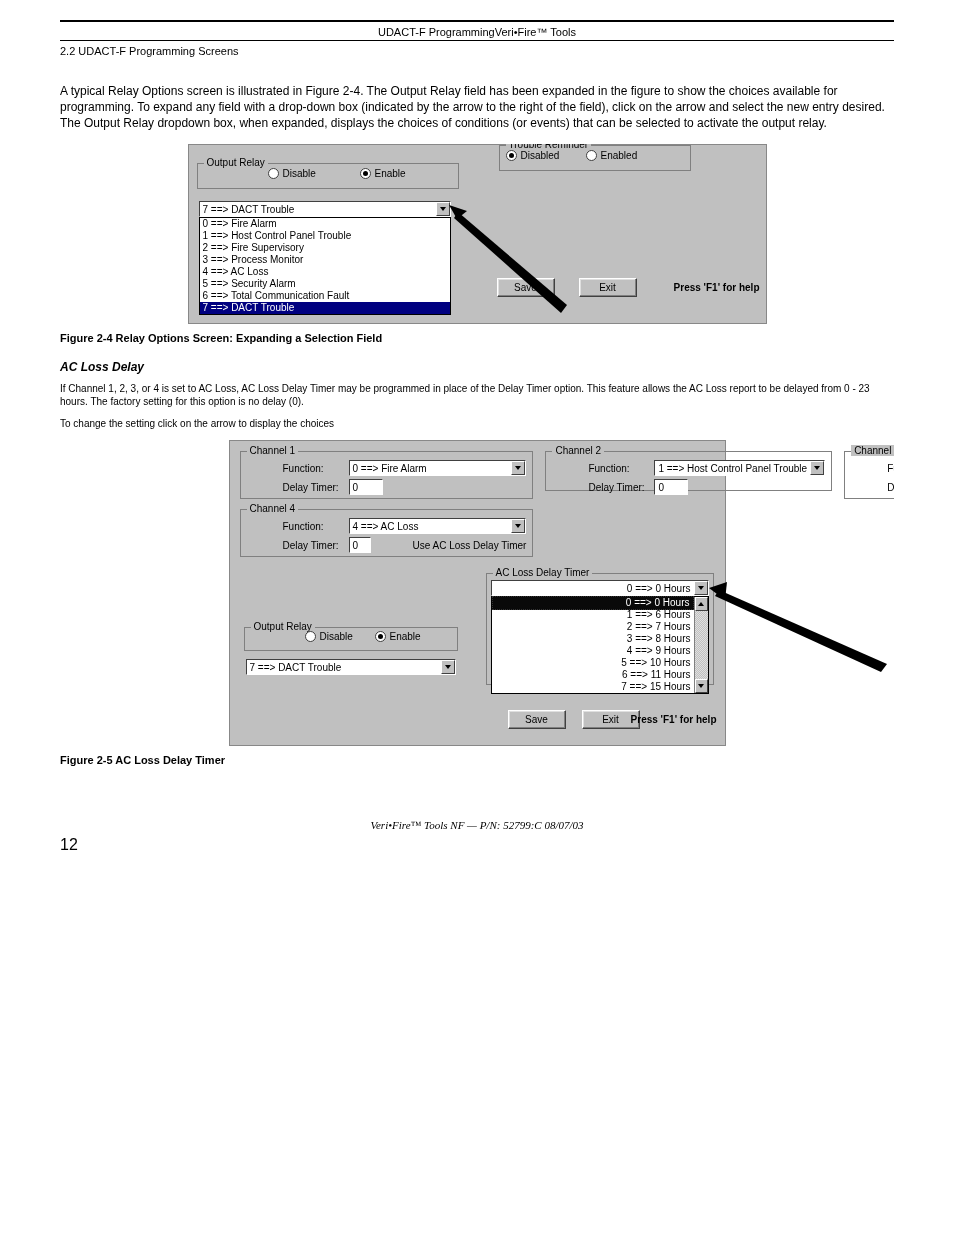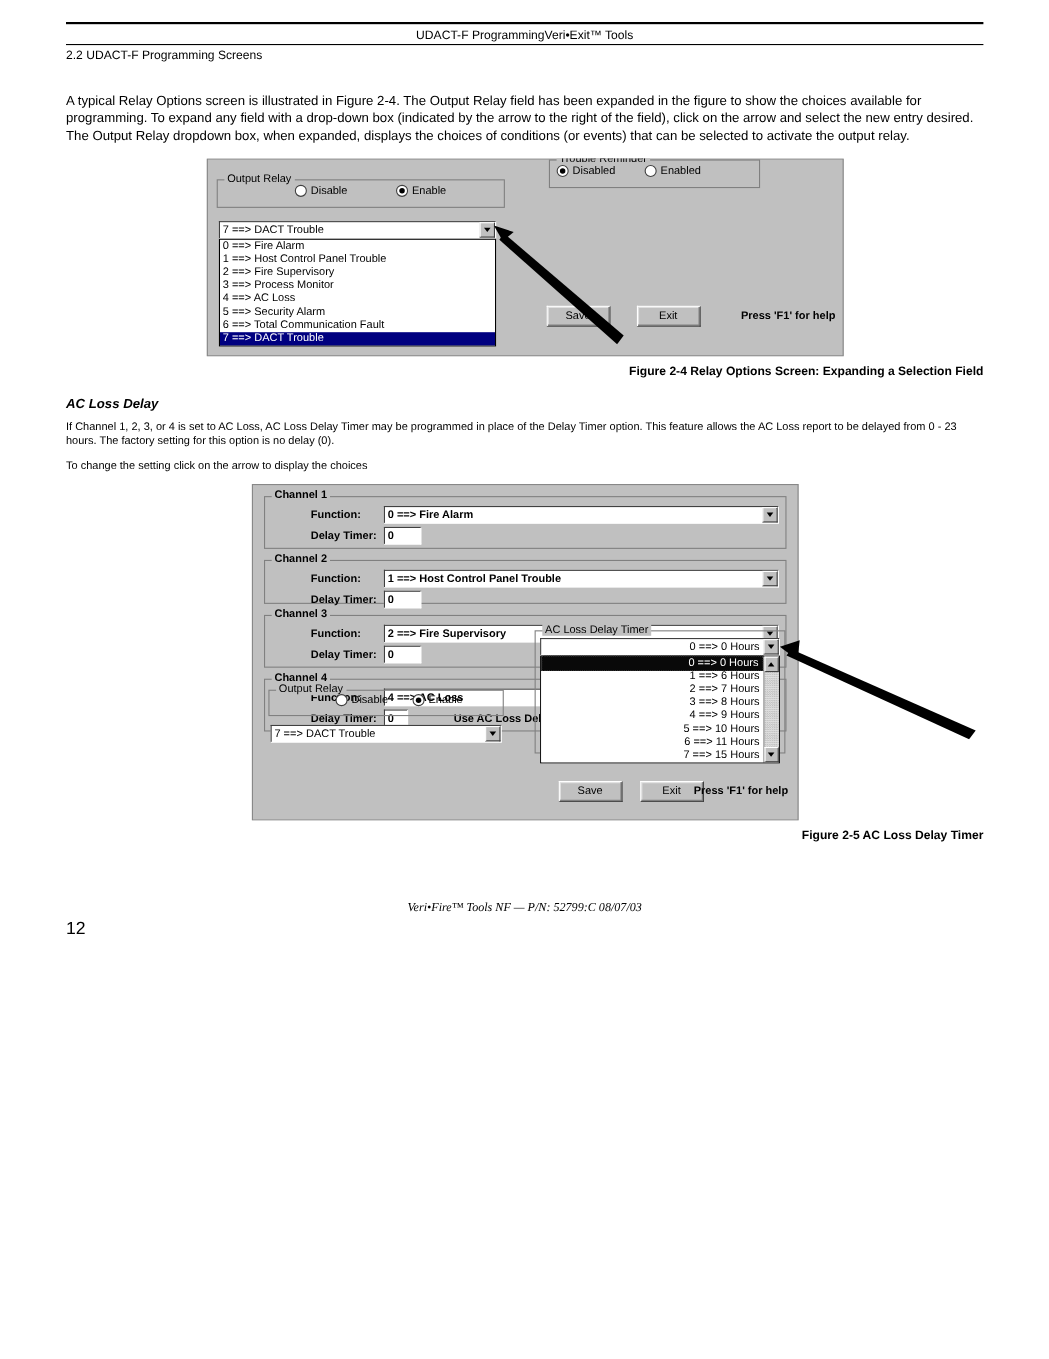--- a/index.html
+++ b/index.html
@@ -44,21 +44,21 @@
     margin-top: 8px;
   }
   .figure-wrap {
     display: flex;
     justify-content: center;
     margin-top: 12px;
     position: relative;
     overflow: hidden;
   }
   .caption {
-    text-align: right;
+    text-align: left;
     font-weight: bold;
     font-size: 11px;
     margin-top: 8px;
   }
 
   
   .winpanel {
     background: #c0c0c0;
     border: 1px solid #888;
     font-family: "MS Sans Serif","Tahoma",Arial,sans-serif;
@@ -193,31 +193,31 @@
 
   
   .fig1{
     width:579px; height:180px;
   }
   .fig2{
     width:497px; height:306px;
     filter: grayscale(100%);
   }
   .row{display:flex;align-items:center;gap:6px;}
-  .chgrid{display:grid;grid-template-columns:1fr;gap:10px 12px;font-weight:bold;}
+  .chgrid{display:grid;grid-template-columns:1fr 1fr 1fr;gap:10px 12px;}
 </style>
 </head>
 <body>
 
 <div class="page">
 
   <div class="hr-top"></div>
   <div class="header-row">
     <span>UDACT-F Programming</span>
-    <span>Veri•Exit™ Tools</span>
+    <span>Veri•Fire™ Tools</span>
   </div>
   <div class="hr-thin"></div>
   <div class="section-row">2.2 UDACT-F Programming Screens</div>
 
   <div class="blockpara">A typical Relay Options screen is illustrated in Figure 2-4. The Output Relay field has been expanded in the figure to show the choices available for programming. To expand any field with a drop-down box (indicated by the arrow to the right of the field), click on the arrow and select the new entry desired. The Output Relay dropdown box, when expanded, displays the choices of conditions (or events) that can be selected to activate the output relay.</div>
 
   <div class="figure-wrap">
     <div class="winpanel fig1">
 
       <div class="groupbox" style="position:absolute;left:8px;top:18px;width:262px;height:26px;">

